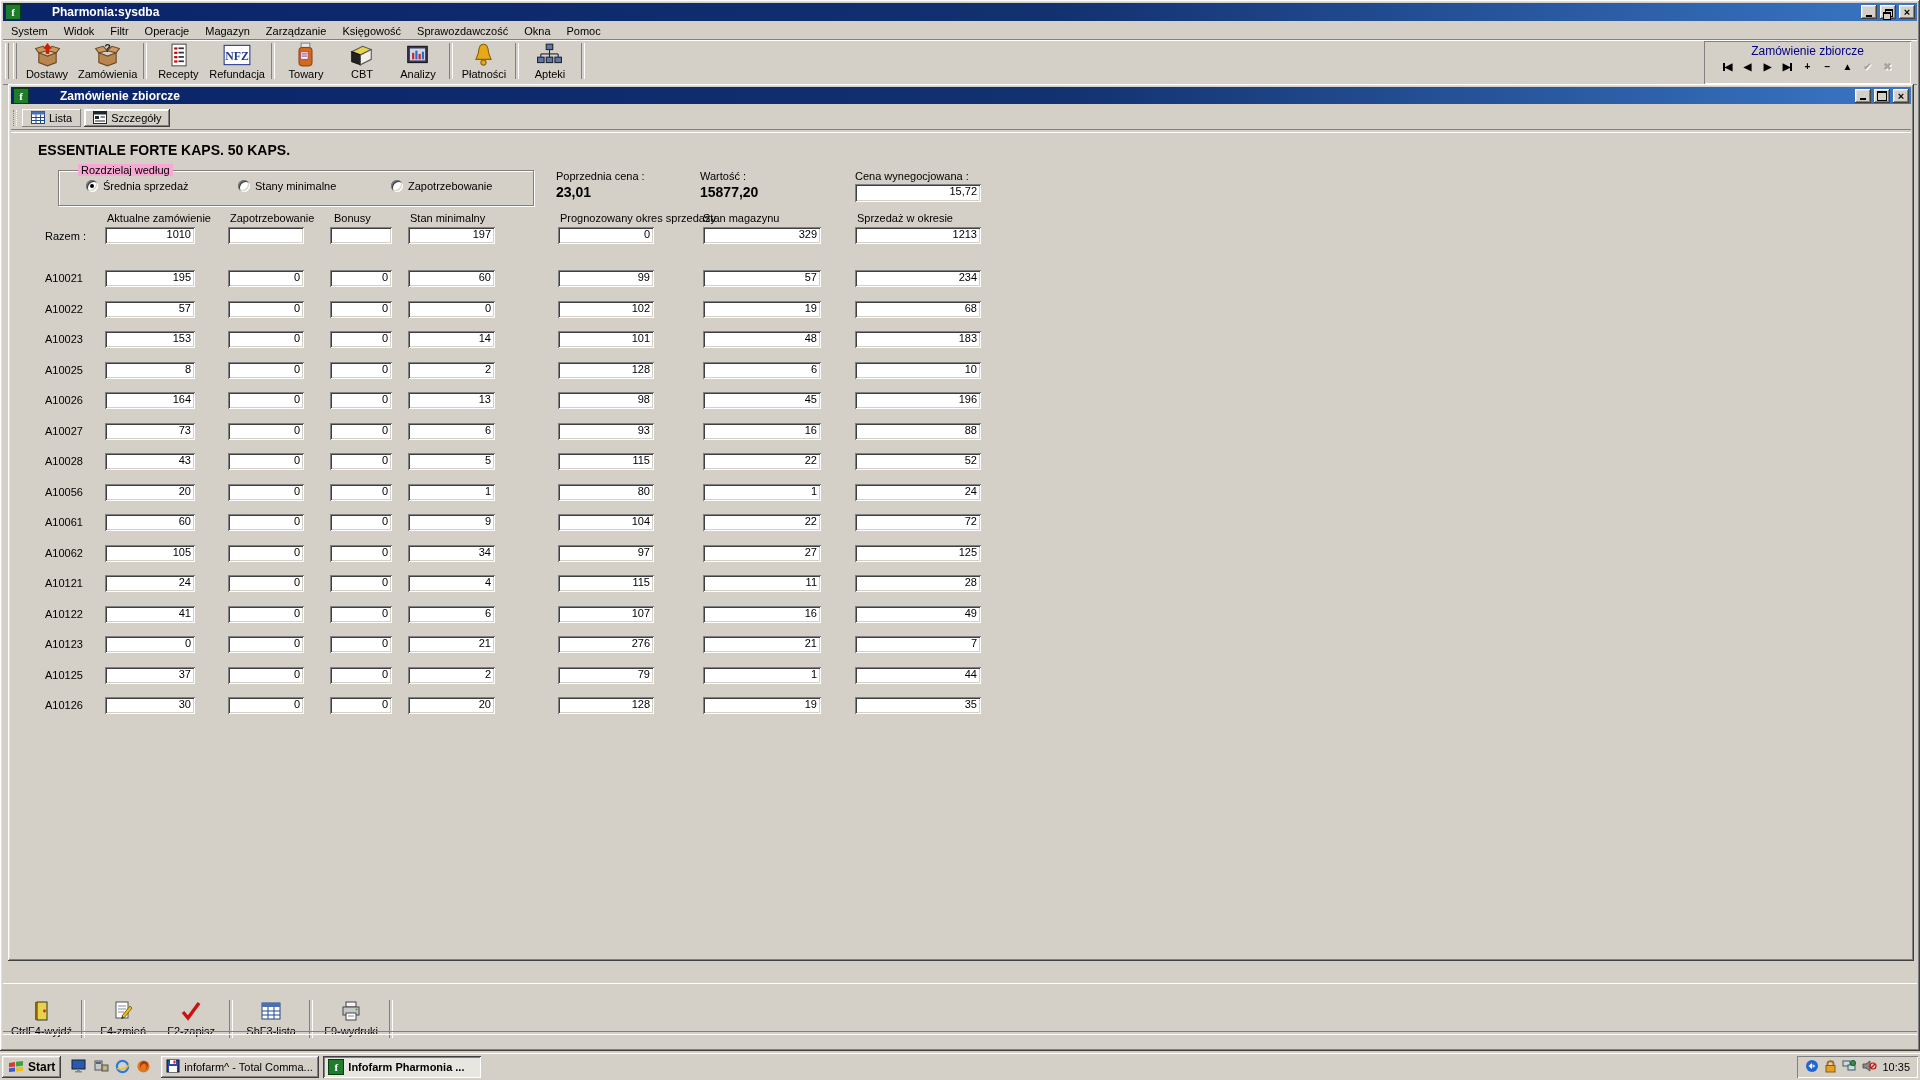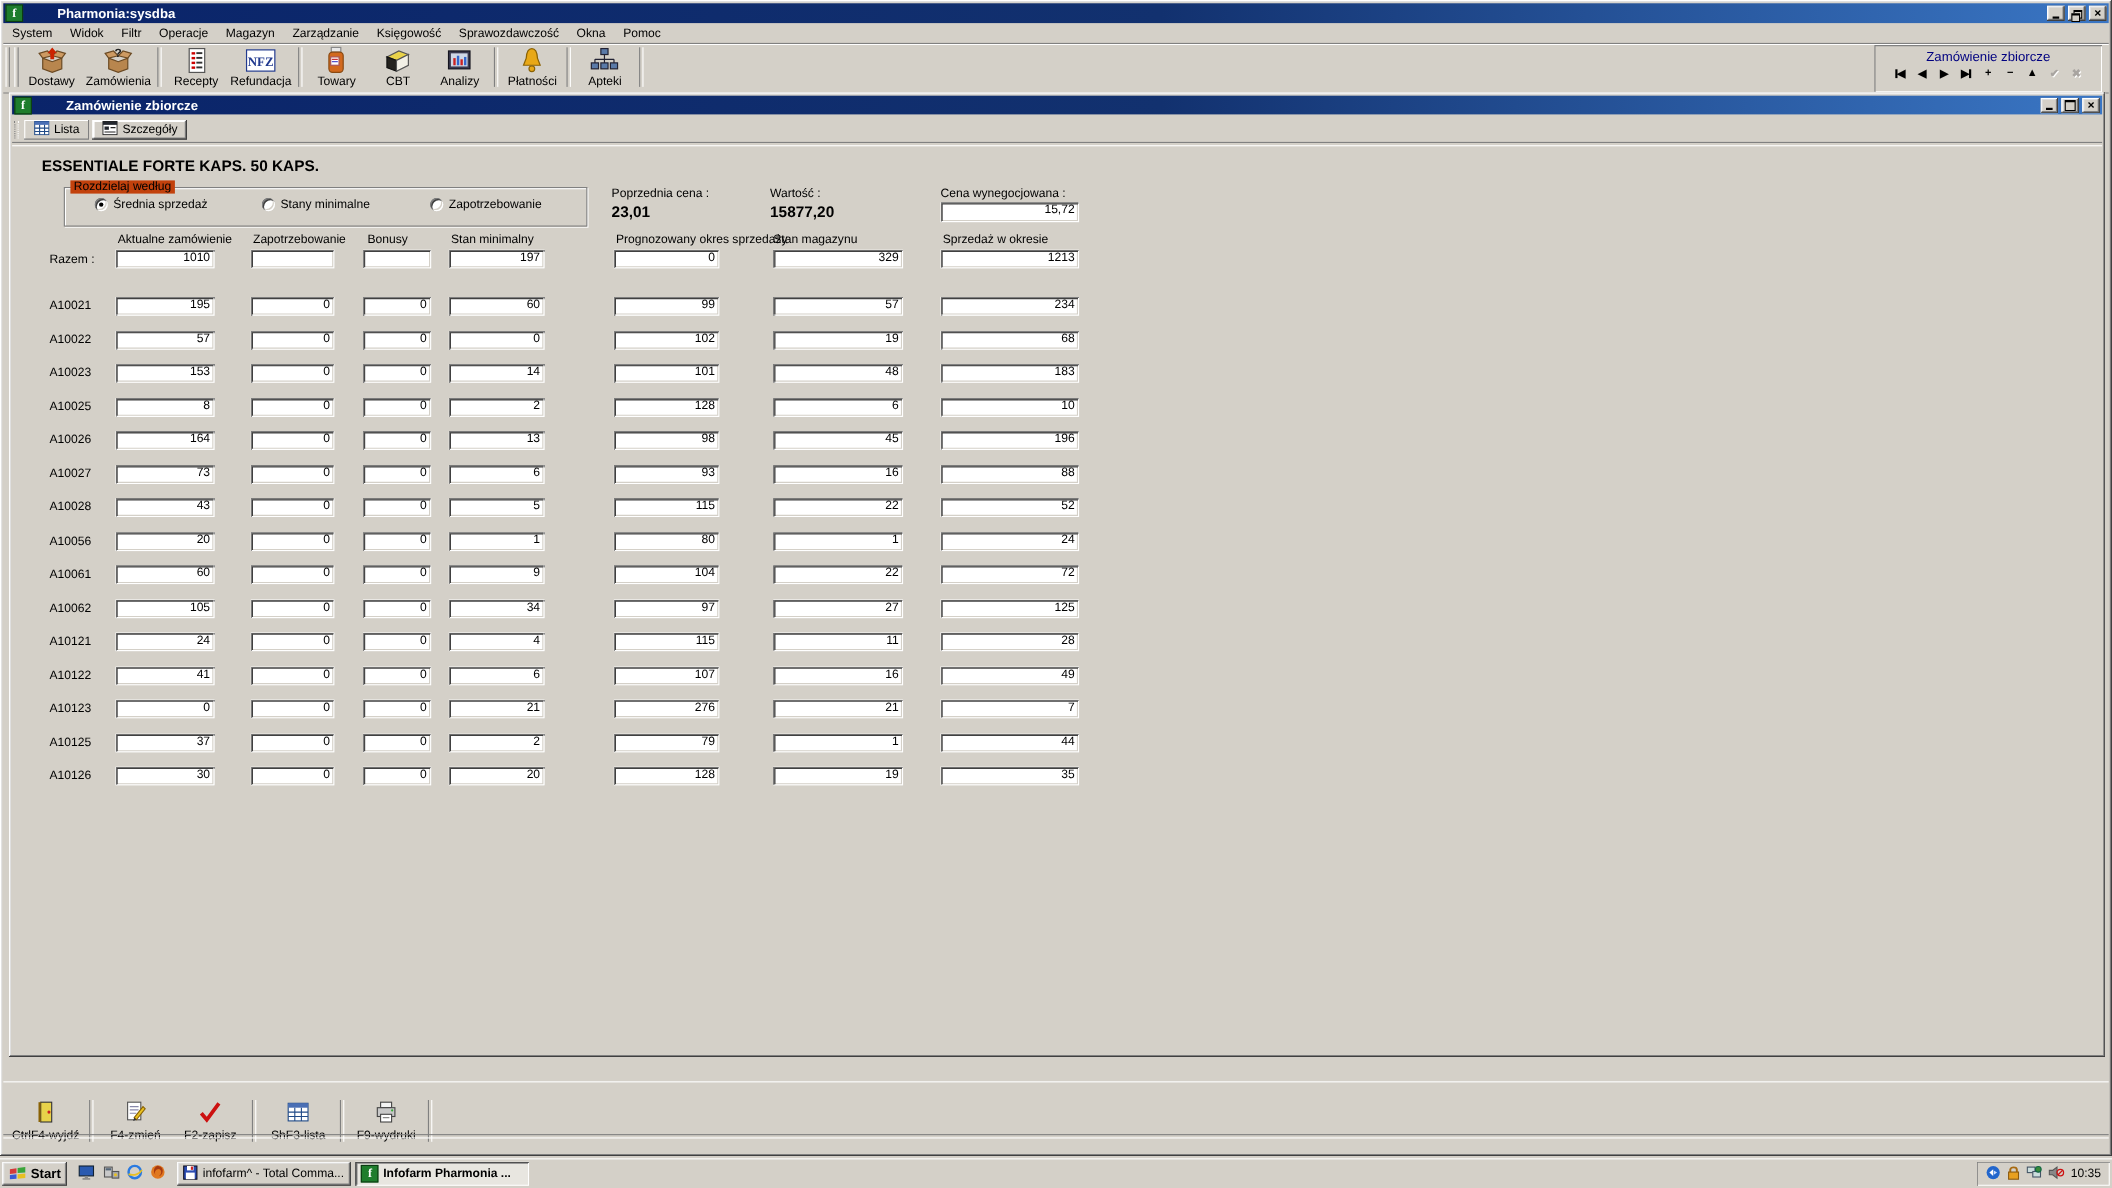--- a/index.html
+++ b/index.html
@@ -47,21 +47,21 @@
   .child-window{position:absolute;left:8px;top:84px;width:1906px;height:877px;background:#d4d0c8;}
   .child-tb{height:17px;}
   .tabs-row{position:absolute;left:4px;top:24px;height:20px;display:flex;align-items:center;gap:3px;}
   .tabgrip{width:2px;height:16px;margin:0 2px 0 1px;border-left:1px dotted #808080;border-right:1px dotted #fff;}
   .tab{height:18px;display:flex;align-items:center;gap:4px;padding:0 9px;background:#d4d0c8;}
   .tab.active{box-shadow:inset -1px -1px 0 #404040,inset 1px 1px 0 #ffffff,inset -2px -2px 0 #808080,inset 2px 2px 0 #ffffff;}
   .tabs-underline{position:absolute;left:3px;right:3px;top:45px;height:2px;border-top:1px solid #808080;border-bottom:1px solid #fff;}
   .product-title{position:absolute;left:30px;top:58px;font-size:14px;font-weight:bold;white-space:nowrap;}
   .groupbox{position:absolute;left:50px;top:86px;width:474px;height:34px;border:1px solid #808080;
             box-shadow:1px 1px 0 #ffffff,inset 1px 1px 0 #ffffff;}
-  .gb-legend{position:absolute;top:-7px;left:5px;background:#c2410c;padding:0 3px;}
+  .gb-legend{position:absolute;top:-7px;left:19px;background:#f9a8d4;padding:0 3px;}
   .radio-opt{position:absolute;top:9px;display:flex;align-items:center;gap:5px;}
   .radio{width:12px;height:12px;border-radius:50%;background:#fff;position:relative;flex:0 0 auto;
          box-shadow:inset 1px 1px 0 #808080,inset -1px -1px 0 #fff,inset 2px 2px 0 #404040,inset -2px -2px 0 #d4d0c8;}
   .radio.sel::after{content:"";position:absolute;left:4px;top:4px;width:4px;height:4px;border-radius:50%;background:#000;}
   .cap{position:absolute;white-space:nowrap;}
   .bigval{position:absolute;font-size:14px;font-weight:bold;white-space:nowrap;}
   .field{position:absolute;height:17px;line-height:15px;text-align:right;padding-right:4px;box-sizing:border-box;
          background:#fff;box-shadow:inset 1px 1px 0 #808080,inset -1px -1px 0 #ffffff,inset 2px 2px 0 #404040,inset -2px -2px 0 #d4d0c8;}
   .hdr{position:absolute;top:128px;white-space:nowrap;}
   .c1{left:97px;width:90px;} .c2{left:220px;width:76px;} .c3{left:322px;width:62px;}

